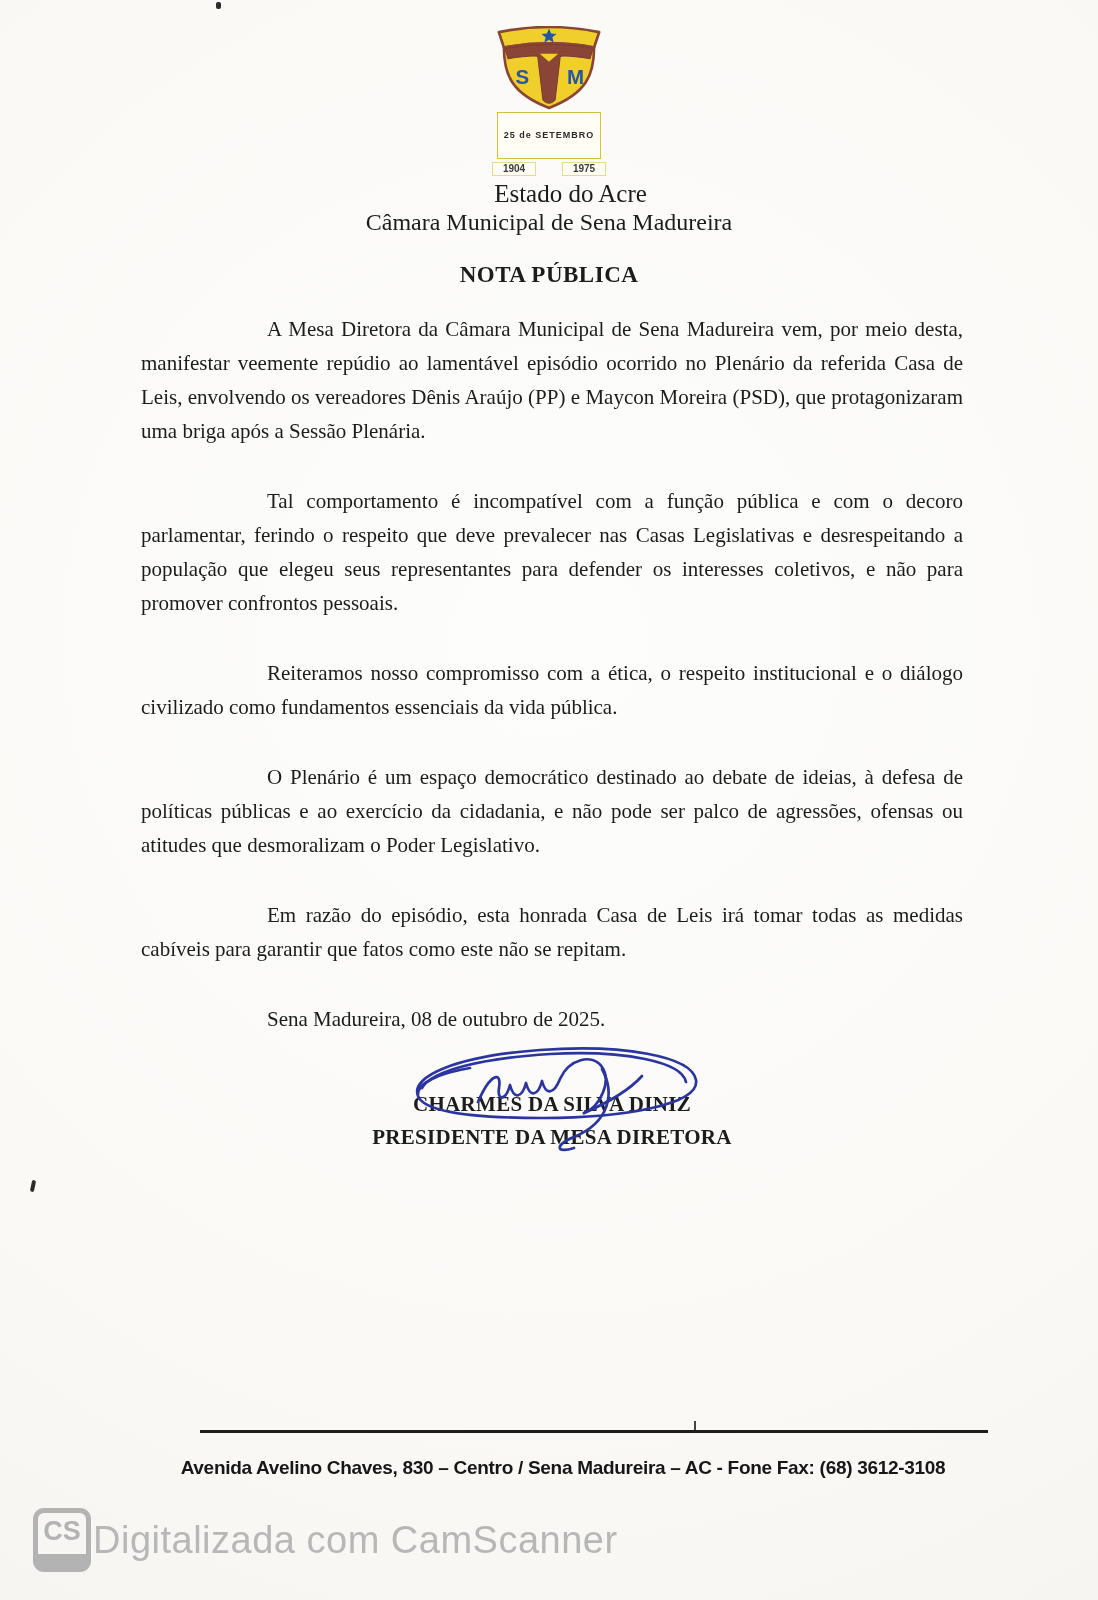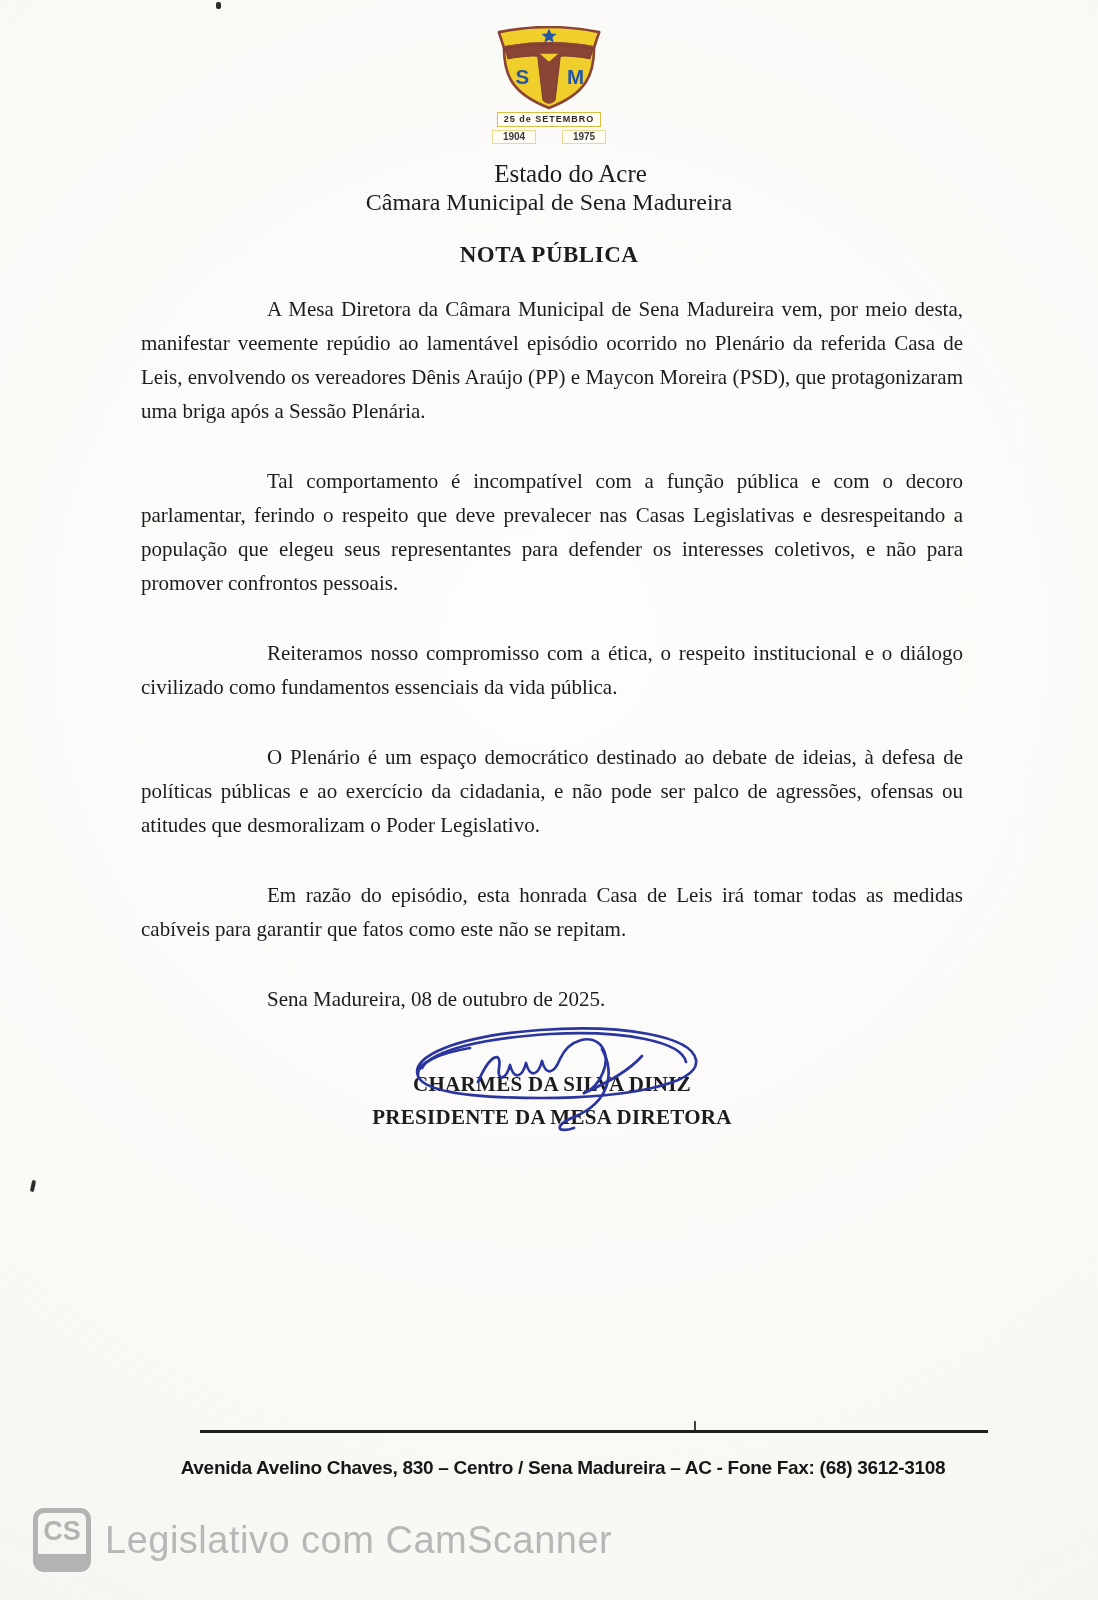--- a/index.html
+++ b/index.html
@@ -15,33 +15,33 @@
     overflow:hidden;
   }
 
   
   .doc-header { padding-top:26px; text-align:center; }
   .crest { display:inline-block; line-height:0; }
   .crest svg { display:block; margin:0 auto; }
   .crest-banner {
     display:inline-block; margin-top:2px;
     border:1px solid #d5c043; background:#fffdf4;
-    padding:0 6px; line-height:13px;
+    padding:16px 6px; line-height:13px;
     font-family:"Liberation Sans", sans-serif;
     font-size:9px; font-weight:bold; letter-spacing:1px; color:#2a2a2a;
   }
   .crest-years { margin-top:2px; line-height:12px; }
   .crest-year {
     display:inline-block; width:44px;
     border:1px solid #ead98e; background:#fffdf4;
     font-family:"Liberation Sans", sans-serif;
     font-size:10px; font-weight:bold; color:#3a3a3a;
   }
   .crest-year + .crest-year { margin-left:26px; }
-  .hdr-state { margin-top:16px; font-size:25px; line-height:28px;padding-left:43px; }
+  .hdr-state { margin-top:4px; font-size:25px; line-height:28px;padding-left:43px; }
   .hdr-org   { font-size:24px; line-height:28px; }
   .doc-title { margin-top:26px; font-size:23px; font-weight:bold; letter-spacing:0.5px; }
 
   
   .doc-main { margin-top:24px; padding:0 135px 0 141px; }
   .doc-main p {
     font-size:21px; line-height:34px;
     text-align:justify; text-indent:126px;
     margin-bottom:36px;
   }
@@ -66,21 +66,21 @@
   .footer-rule { height:3px; background:#1e1e1e; margin-left:172px; width:788px; }
   .footer-tick { position:absolute; left:694px; top:-9px; width:2px; height:9px; background:#444; }
   .footer-address {
     margin-top:24px; text-align:center;
     font-family:"Liberation Sans", sans-serif;
     font-weight:bold; font-size:19px; letter-spacing:-0.3px;
     color:#171717;
   }
 
   
-  .watermark { position:absolute; left:33px; top:1508px; display:flex; align-items:center; gap:14px; }
+  .watermark { position:absolute; left:33px; top:1508px; display:flex; align-items:center; gap:2px; }
   .cs-icon {
     position:relative; width:58px; height:64px;
     border:5px solid #b3b3b3; border-radius:11px;
     background:transparent;
   }
   .cs-icon-letters {
     position:absolute; top:3px; left:0; right:0;
     text-align:center;
     font-family:"Liberation Sans", sans-serif;
     font-weight:bold; font-size:27px; color:#b3b3b3;
@@ -167,16 +167,16 @@
       <div class="footer-tick"></div>
     </div>
     <div class="footer-address">Avenida Avelino Chaves, 830 – Centro / Sena Madureira – AC - Fone Fax: (68) 3612-3108</div>
   </div>
 
   <div class="watermark">
     <div class="cs-icon">
       <div class="cs-icon-letters">CS</div>
       <div class="cs-icon-bar"></div>
     </div>
-    <div class="wm-text">Legislativo com CamScanner</div>
+    <div class="wm-text">Digitalizada com CamScanner</div>
   </div>
 
 </div>
 
 </body></html>

